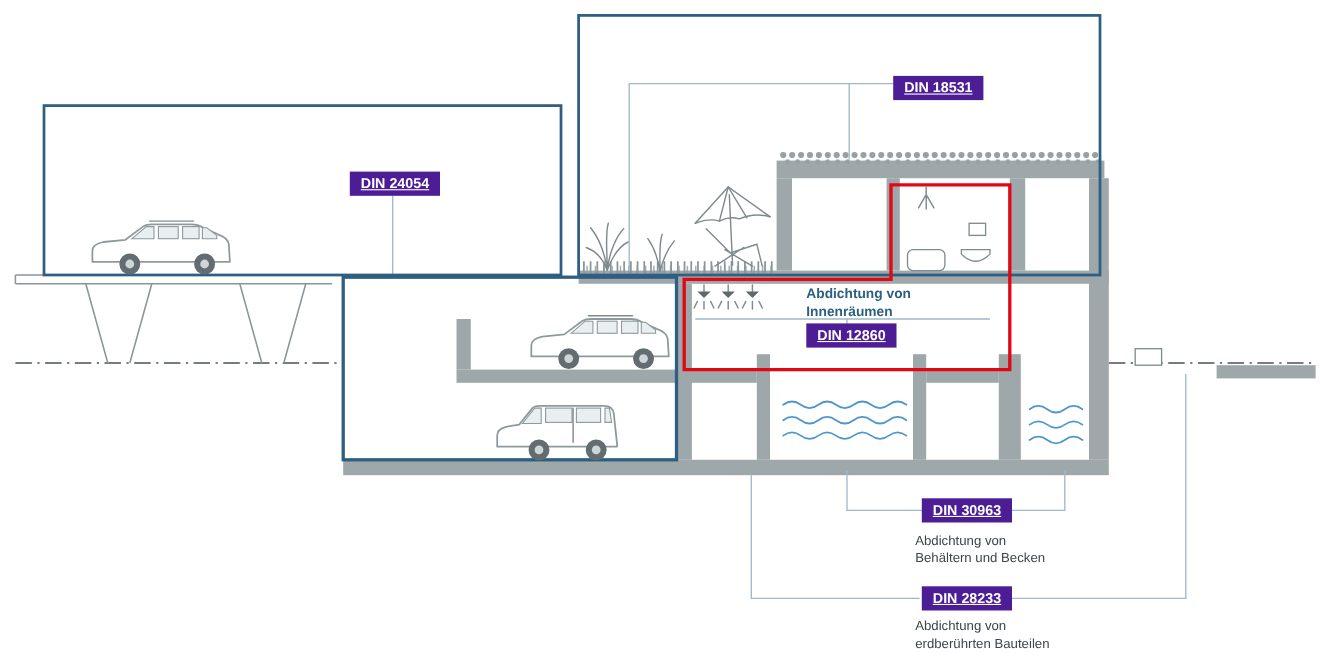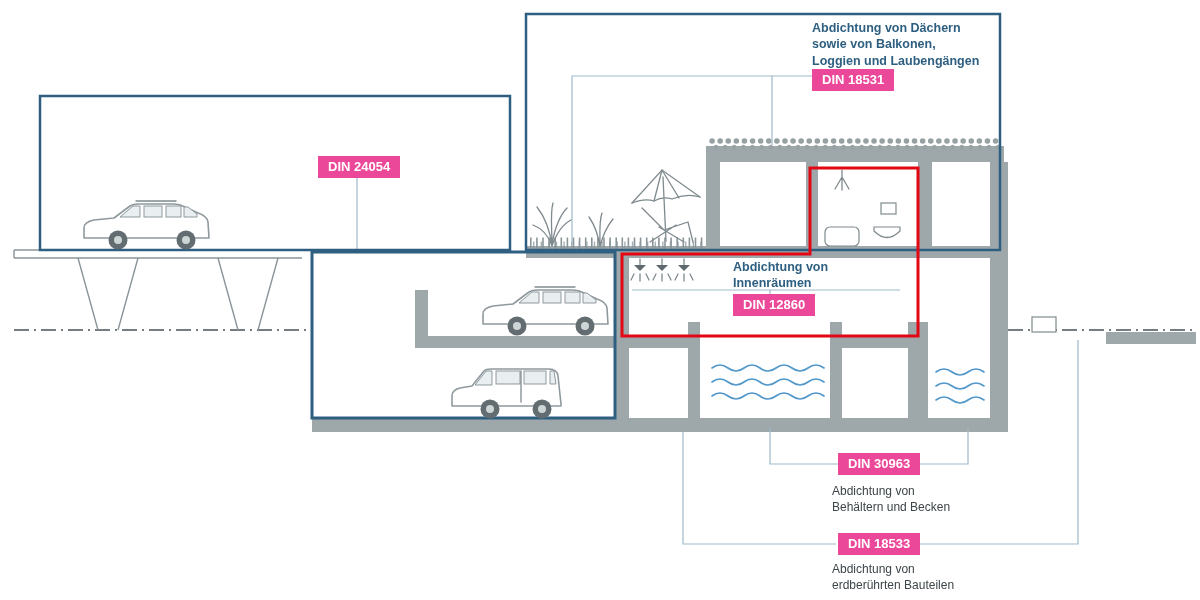--- a/index.html
+++ b/index.html
@@ -1,22 +1,22 @@
 <!DOCTYPE html>
 <html><head>
 <meta charset="utf-8">
 <style>
   * { margin:0; padding:0; box-sizing:border-box; }
   html,body { background:#ffffff; font-family:"Liberation Sans", sans-serif; }
   .stage { position:relative; width:1200px; height:600px; background:#fff; overflow:hidden; }
   .stage > svg { position:absolute; left:0; top:0; }
 
   
-  .din-box  { position:absolute; background:#ec4899; color:#fff; font-weight:bold;
-              font-size:13px; line-height:1; padding:4px 10px 5px; white-space:nowrap; z-index:3; }
+  .din-box  { position:absolute; background:#4c1d95; color:#fff; font-weight:bold;
+              font-size:13px; line-height:1; padding:4px 10px 5px; white-space:nowrap; z-index:3;text-decoration:underline; }
   .din-title{ position:absolute; color:#2e5f80; font-weight:bold; font-size:12.5px;
               line-height:1.3; white-space:pre-line; z-index:3; }
   .din-note { position:absolute; color:#3d4549; font-size:12px; line-height:1.3;
               white-space:pre-line; z-index:3; }
 
   
   .w      { fill:#9ea8ab; stroke:none; }
   .ln     { stroke:#8a9599; stroke-width:1.4; fill:none; }
   .det    { stroke:#7f8a8e; stroke-width:1.3; fill:none; stroke-linecap:round; }
   .thin   { stroke:#9fb9c7; stroke-width:1.2; fill:none; }
@@ -164,30 +164,27 @@
       <path class="det" d="M521 371 V402"></path>
       <circle class="tire" cx="490" cy="409" r="9.5"></circle>
         <circle class="hub" cx="490" cy="409" r="4"></circle>
       <circle class="tire" cx="542" cy="409" r="9.5"></circle>
         <circle class="hub" cx="542" cy="409" r="4"></circle>
     </g>
   </svg>
 
   <div class="din-box" style="left:318px;top:156px">DIN 24054</div>
 
-  <div class="din-title" style="left:812px;top:20px">Abdichtung von Dächern
-sowie von Balkonen,
-Loggien und Laubengängen</div>
   <div class="din-box" style="left:812px;top:69px">DIN 18531</div>
 
   <div class="din-title" style="left:733px;top:259px">Abdichtung von
 Innenräumen</div>
   <div class="din-box" style="left:733px;top:294px">DIN 12860</div>
 
   <div class="din-box" style="left:838px;top:453px">DIN 30963</div>
   <div class="din-note" style="left:832px;top:484px">Abdichtung von
 Behältern und Becken</div>
 
-  <div class="din-box" style="left:838px;top:533px">DIN 18533</div>
+  <div class="din-box" style="left:838px;top:533px">DIN 28233</div>
   <div class="din-note" style="left:832px;top:562px">Abdichtung von
 erdberührten Bauteilen</div>
 
 </div>
 
 </body></html>

